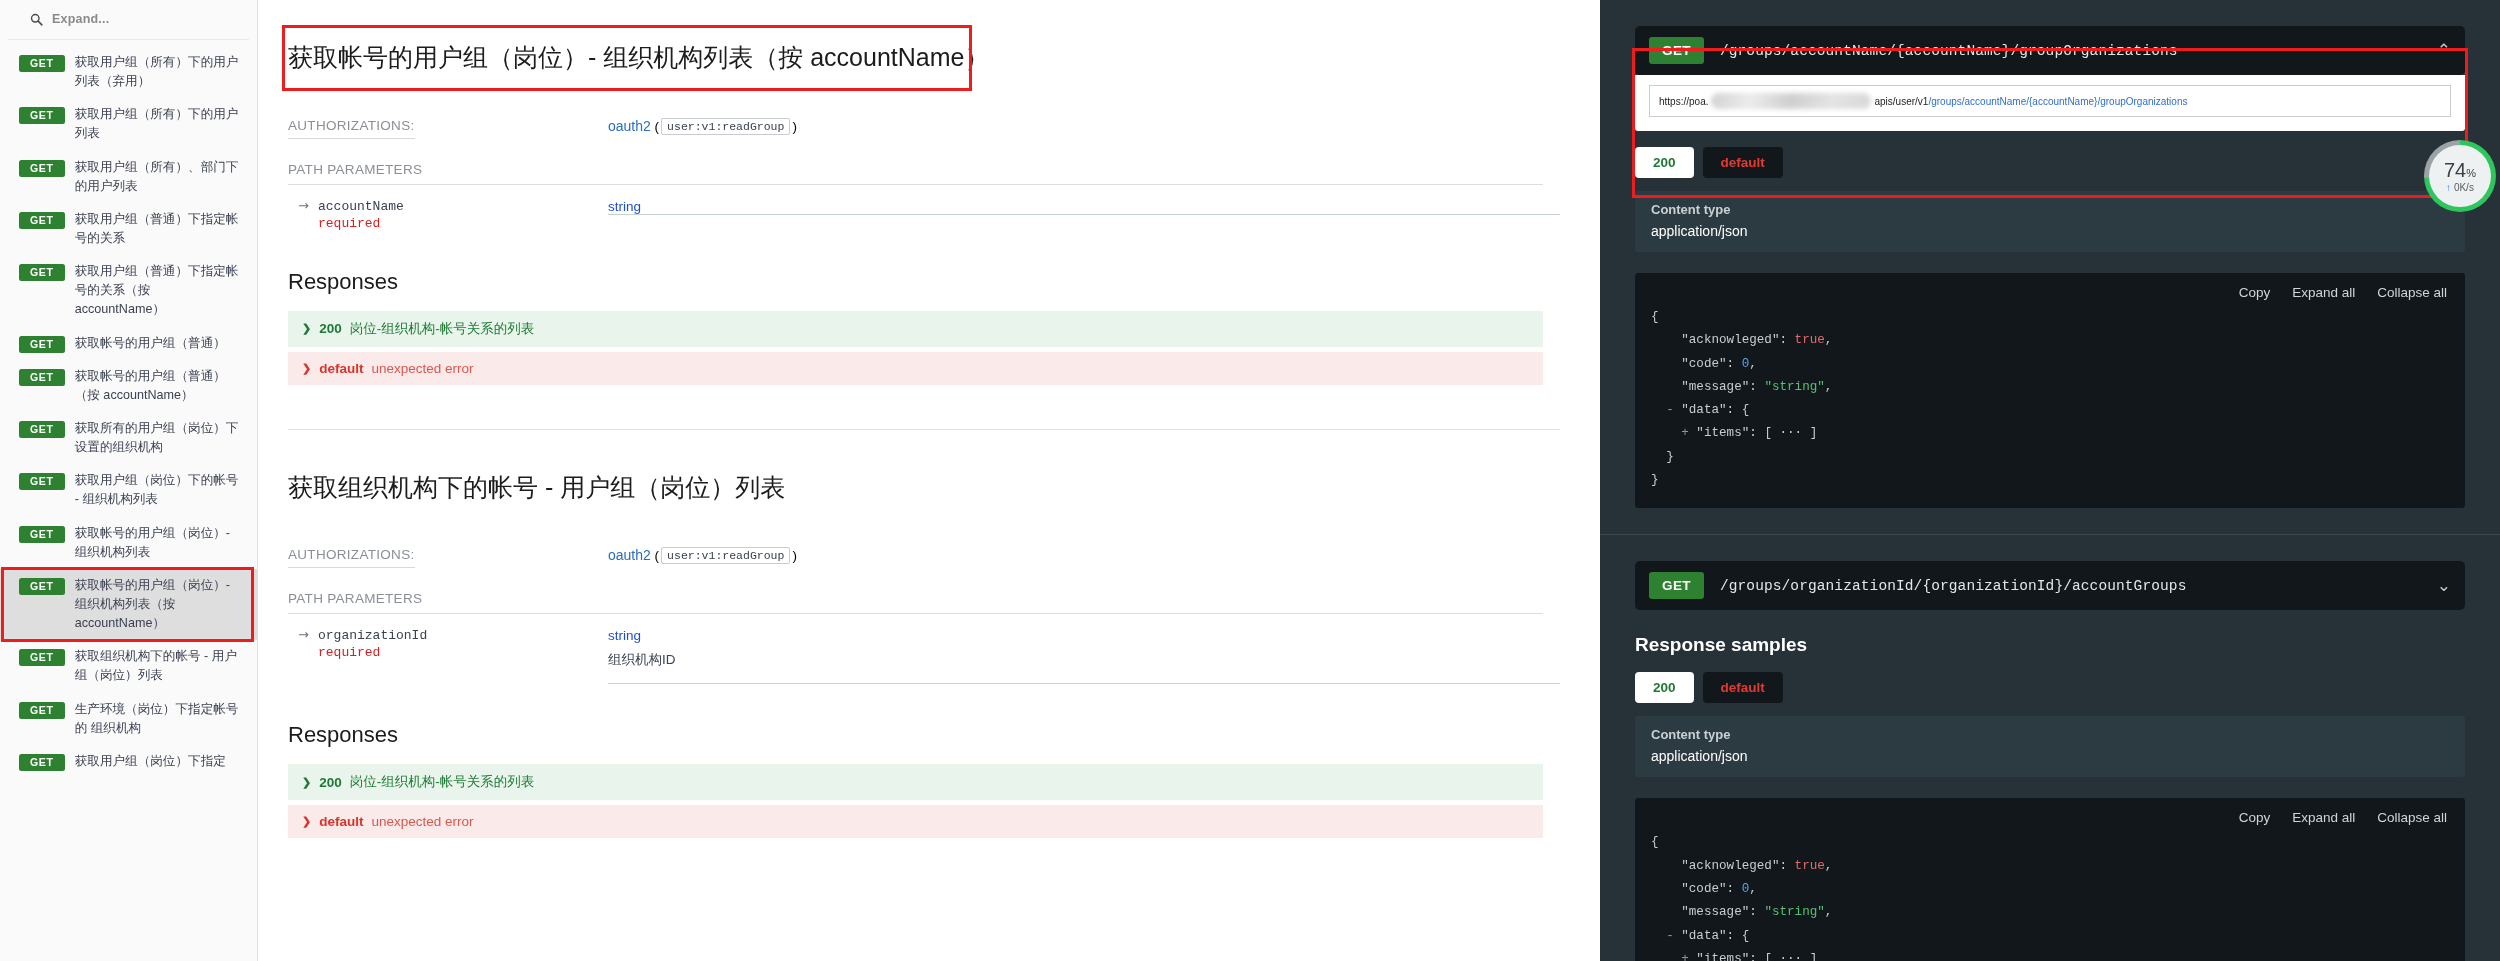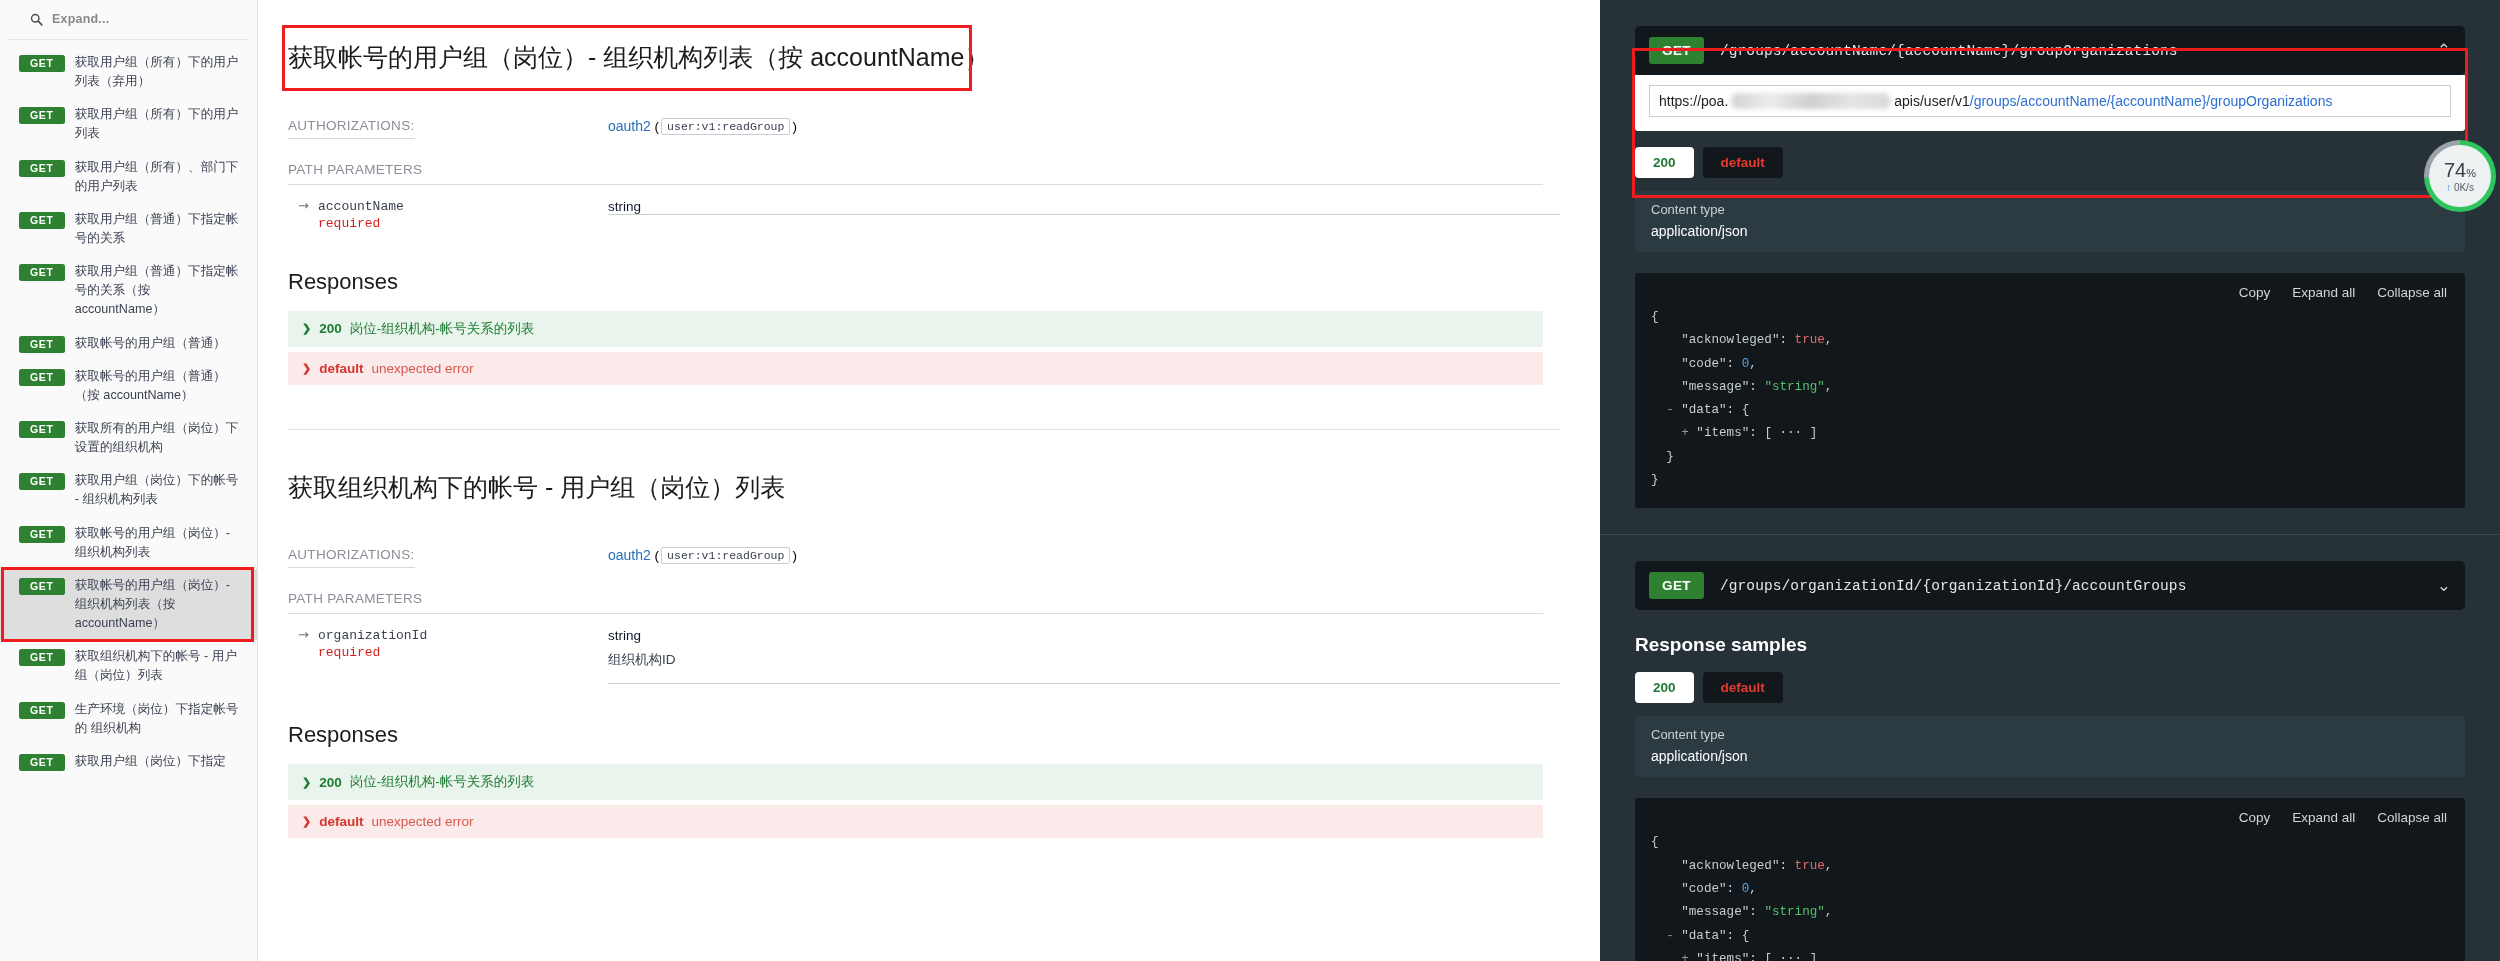--- a/index.html
+++ b/index.html
@@ -136,21 +136,21 @@
     content: "\2192";
     position: absolute; left: 0; top: -1px;
     color: #6b7086; font-size: 13px;
     font-family: "DejaVu Sans", sans-serif;
   }
   .param-required {
     font-family: "Liberation Mono", monospace;
     font-size: 13px; color: #d41f1f; padding-left: 20px; margin-top: 2px;
   }
   .param-right { flex: 1 1 auto; }
-  .param-type { font-size: 13.5px; color: #0f172a; }
+  .param-type { font-size: 13.5px; color: #1d4ed8; }
   .param-desc { font-size: 13.5px; color: #3b4151; margin-top: 8px; padding-bottom: 14px; }
   .param-underline { border-bottom: 1px solid #c8d3cd; width: 100%; }
   .responses-title {
     font-size: 22px; color: #1c1c1c; font-weight: 400;
     margin: 38px 0 16px 0;
   }
   .resp-row {
     display: flex; align-items: center; gap: 8px;
     padding: 9px 0 9px 14px;
     margin-bottom: 5px;
@@ -203,21 +203,21 @@
   .env-panel {
     background: #fff;
     padding: 10px 14px 14px 14px;
     border-radius: 0 0 3px 3px;
   }
   .env-label { font-size: 13px; color: #2a2f33; margin-bottom: 7px; }
   .env-input {
     border: 1px solid #ccc;
     background: #fff;
     padding: 7px 9px;
-    font-size: 14px;
+    font-size: 10px;
     color: #1d1d1d;
     display: flex; align-items: center;
     white-space: nowrap; overflow: hidden;
   }
   .env-blur {
     display: inline-block;
     width: 160px; height: 16px;
     background: linear-gradient(100deg,#d2d2d2,#ececec,#cfcfcf,#e4e4e4,#d8d8d8);
     border-radius: 9px;
     filter: blur(2.6px);
@@ -235,21 +235,21 @@
   }
   .tab-200 { background: #fff; color: #1e7a33; font-weight: bold; }
   .tab-default { background: #11171a; color: #e23c32; font-weight: bold; }
   .resp-title { color: #fff; font-size: 19px; font-weight: bold; margin: 24px 0 14px 0; }
   .ct-box {
     background: #2c3b41;
     border-radius: 3px;
     padding: 11px 16px 13px 16px;
     margin-top: 13px;
   }
-  .ct-label { color: #c9d1d4; font-size: 13px; font-weight: normal; }
+  .ct-label { color: #c9d1d4; font-size: 13px; font-weight: bold; }
   .ct-value { color: #fff; font-size: 14px; margin-top: 6px; }
   .json-box {
     background: #11171a;
     border-radius: 3px;
     margin-top: 21px;
     padding: 10px 16px 16px 16px;
     position: relative;
   }
   .json-actions {
     display: flex; justify-content: flex-end; gap: 22px;

